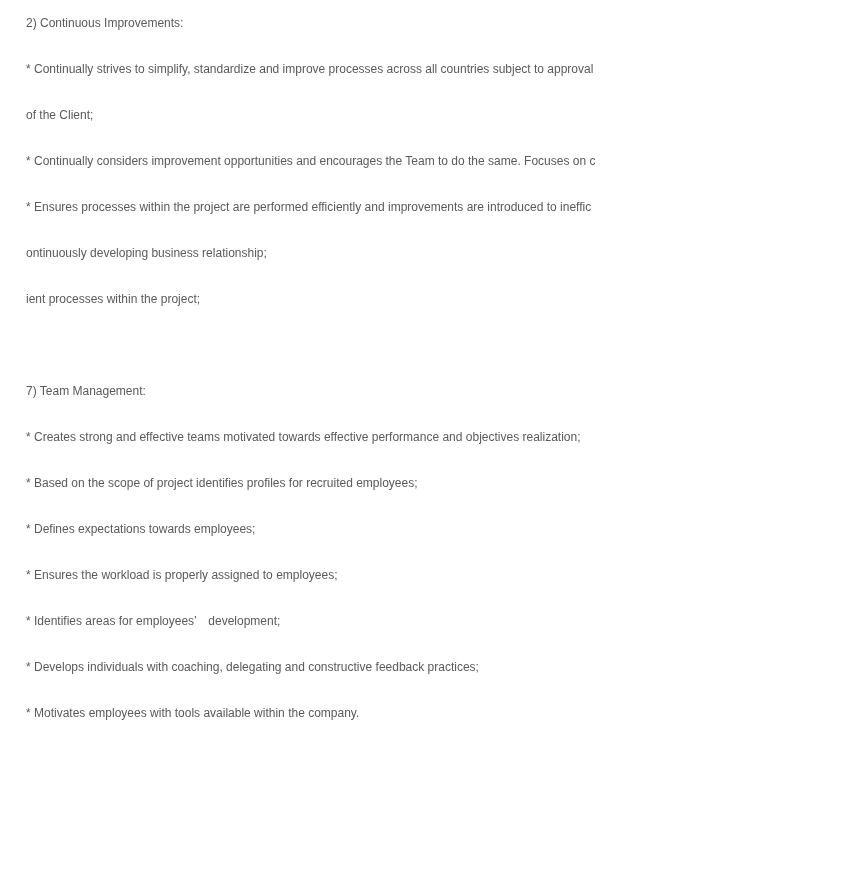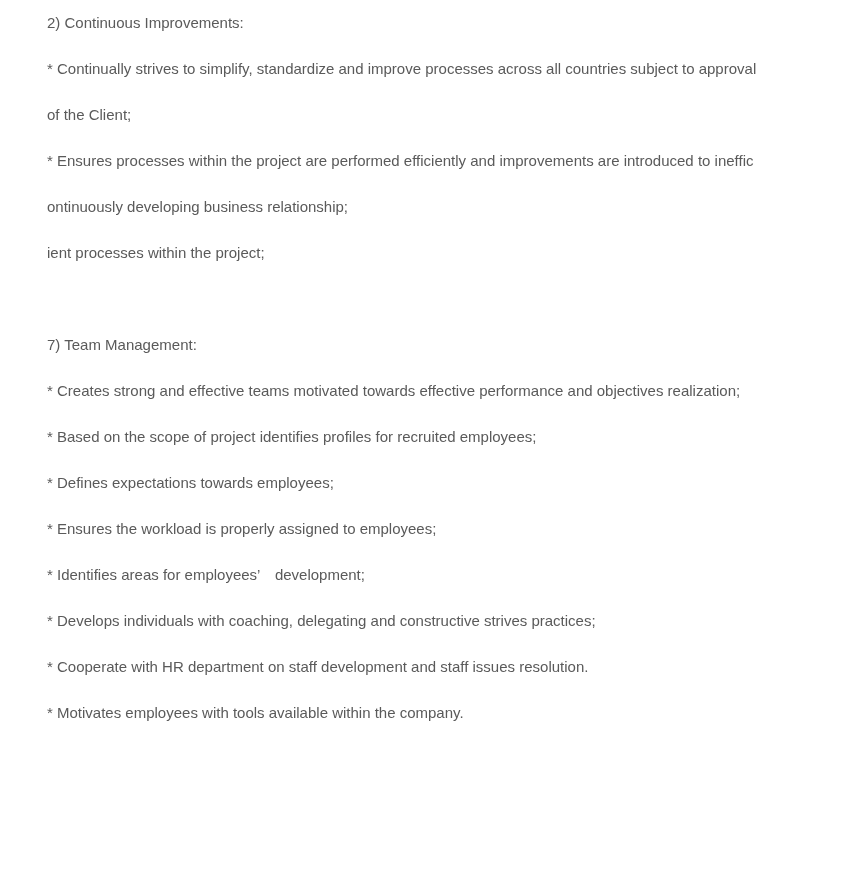--- a/index.html
+++ b/index.html
@@ -3,55 +3,55 @@
 <meta charset="utf-8">
 <style>
   * { margin: 0; padding: 0; box-sizing: border-box; }
   html, body { background: #ffffff; }
   .page {
     position: relative;
     width: 854px;
     height: 878px;
     overflow: hidden;
     background: #ffffff;
-    padding-left: 47px;
+    padding-left: 26px;
     font-family: "Liberation Sans", "DejaVu Sans", sans-serif;
-    font-size: 15px;
+    font-size: 12px;
     line-height: 46px;
     color: #5a5a5a;
     -webkit-font-smoothing: antialiased;
   }
   .line {
     height: 46px;
     white-space: pre;       
     overflow: visible;
   }
   .blank { height: 46px; }
 </style>
 </head>
 <body>
 
 <div class="page">
 
   <section>
     <div class="line">2) Continuous Improvements:</div>
     <div class="line">* Continually strives to simplify, standardize and improve processes across all countries subject to approval</div>
     <div class="line">of the Client;</div>
+    <div class="line">* Continually considers improvement opportunities and encourages the Team to do the same. Focuses on c</div>
     <div class="line">* Ensures processes within the project are performed efficiently and improvements are introduced to ineffic</div>
     <div class="line">ontinuously developing business relationship;</div>
     <div class="line">ient processes within the project;</div>
   </section>
 
   <div class="blank"></div>
 
   <section>
     <div class="line">7) Team Management:</div>
     <div class="line">* Creates strong and effective teams motivated towards effective performance and objectives realization;</div>
     <div class="line">* Based on the scope of project identifies profiles for recruited employees;</div>
     <div class="line">* Defines expectations towards employees;</div>
     <div class="line">* Ensures the workload is properly assigned to employees;</div>
     <div class="line">* Identifies areas for employees’　development;</div>
-    <div class="line">* Develops individuals with coaching, delegating and constructive strives practices;</div>
-    <div class="line">* Cooperate with HR department on staff development and staff issues resolution.</div>
+    <div class="line">* Develops individuals with coaching, delegating and constructive feedback practices;</div>
     <div class="line">* Motivates employees with tools available within the company.</div>
   </section>
 
 </div>
 
 </body></html>

